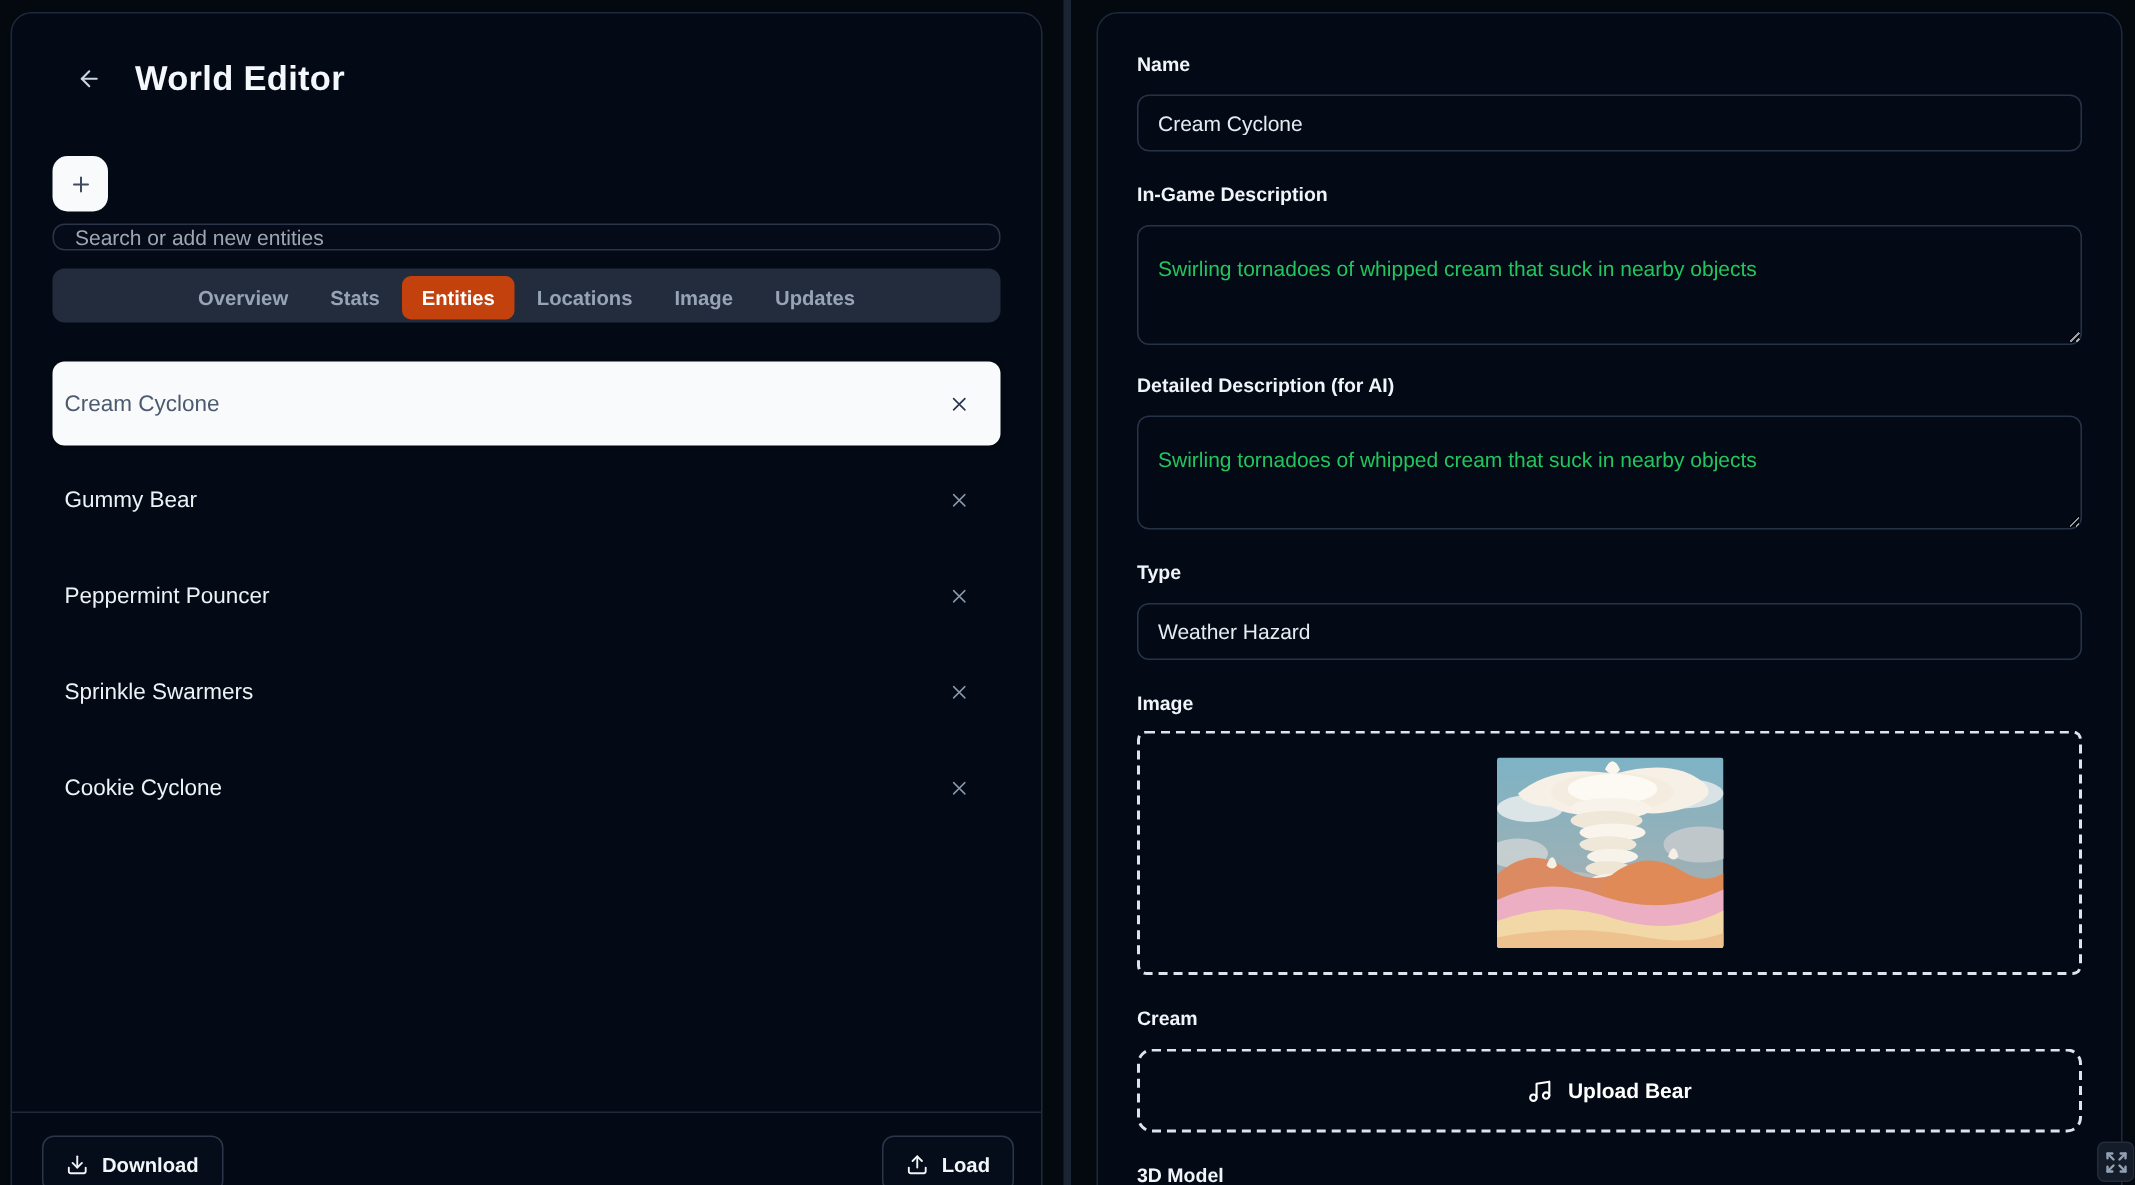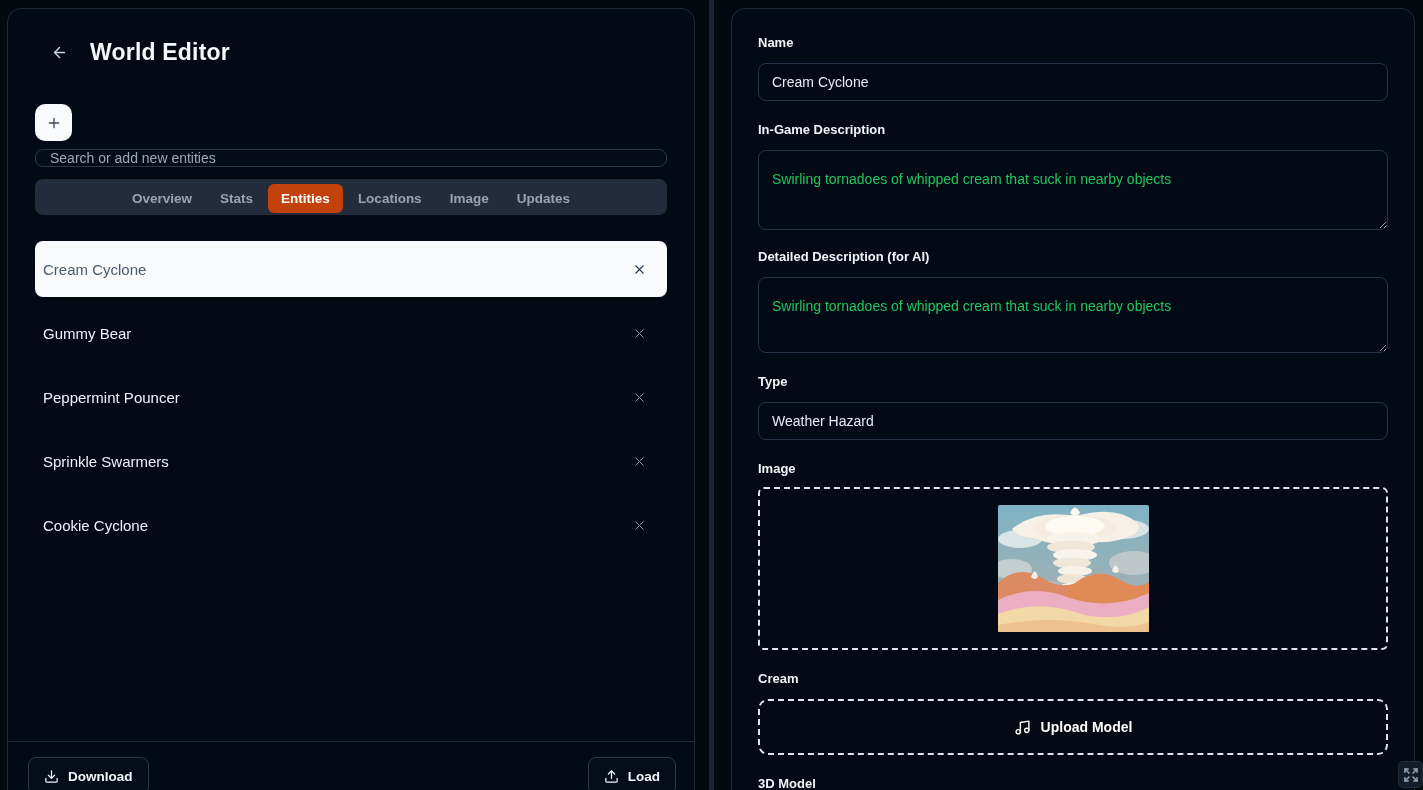--- a/index.html
+++ b/index.html
@@ -299,21 +299,21 @@
   <div class="group" style="margin-bottom:22px;">
     <div class="field-label">Cream</div>
     <div class="dropzone sound-drop">
       <span>
         <svg width="17" height="17" viewBox="0 0 24 24" fill="none" stroke="currentColor" stroke-width="2" stroke-linecap="round" stroke-linejoin="round">
             <path d="M9 18V5l12-2v13"></path>
             <circle cx="6" cy="18" r="3"></circle>
             <circle cx="18" cy="16" r="3"></circle>
           </svg>
       </span>
-      <span>Upload Model</span>
+      <span>Upload Bear</span>
     </div>
   </div>
 
   <div class="field-label cutoff-label">3D Model</div>
 
 </section>
 
 <button class="expand-btn">
   <span>
     <svg width="16" height="16" viewBox="0 0 24 24" fill="none" stroke="currentColor" stroke-width="2.4" stroke-linecap="round" stroke-linejoin="round">

